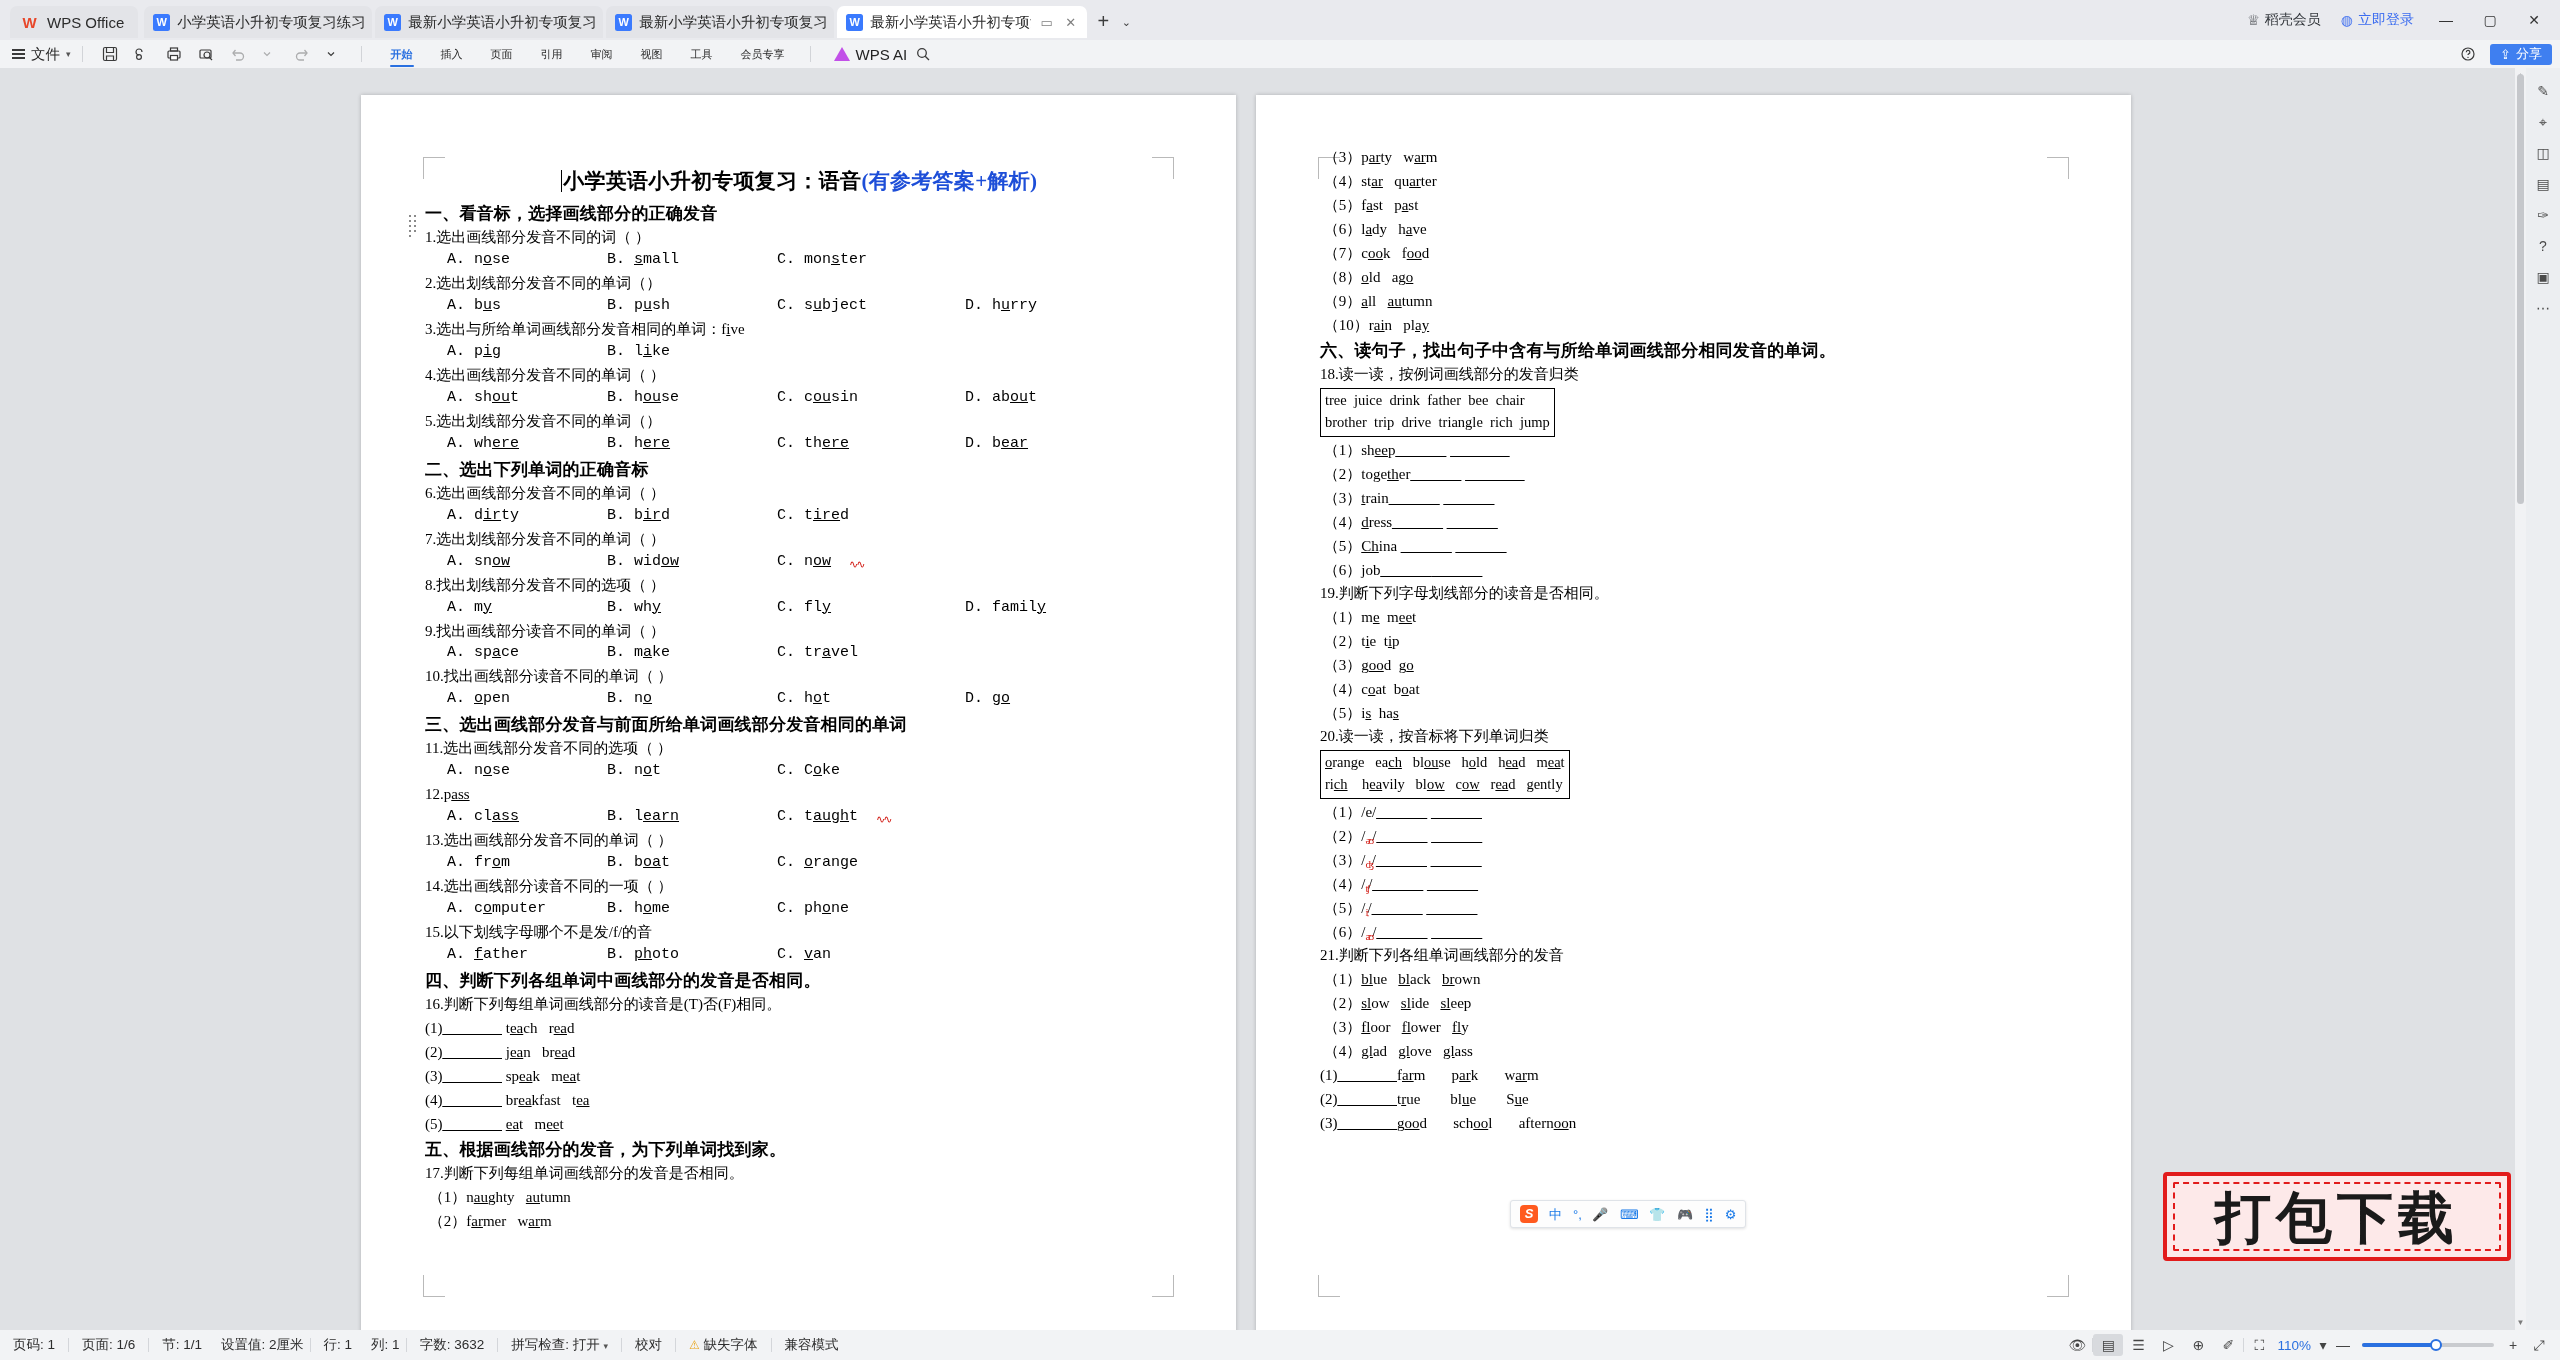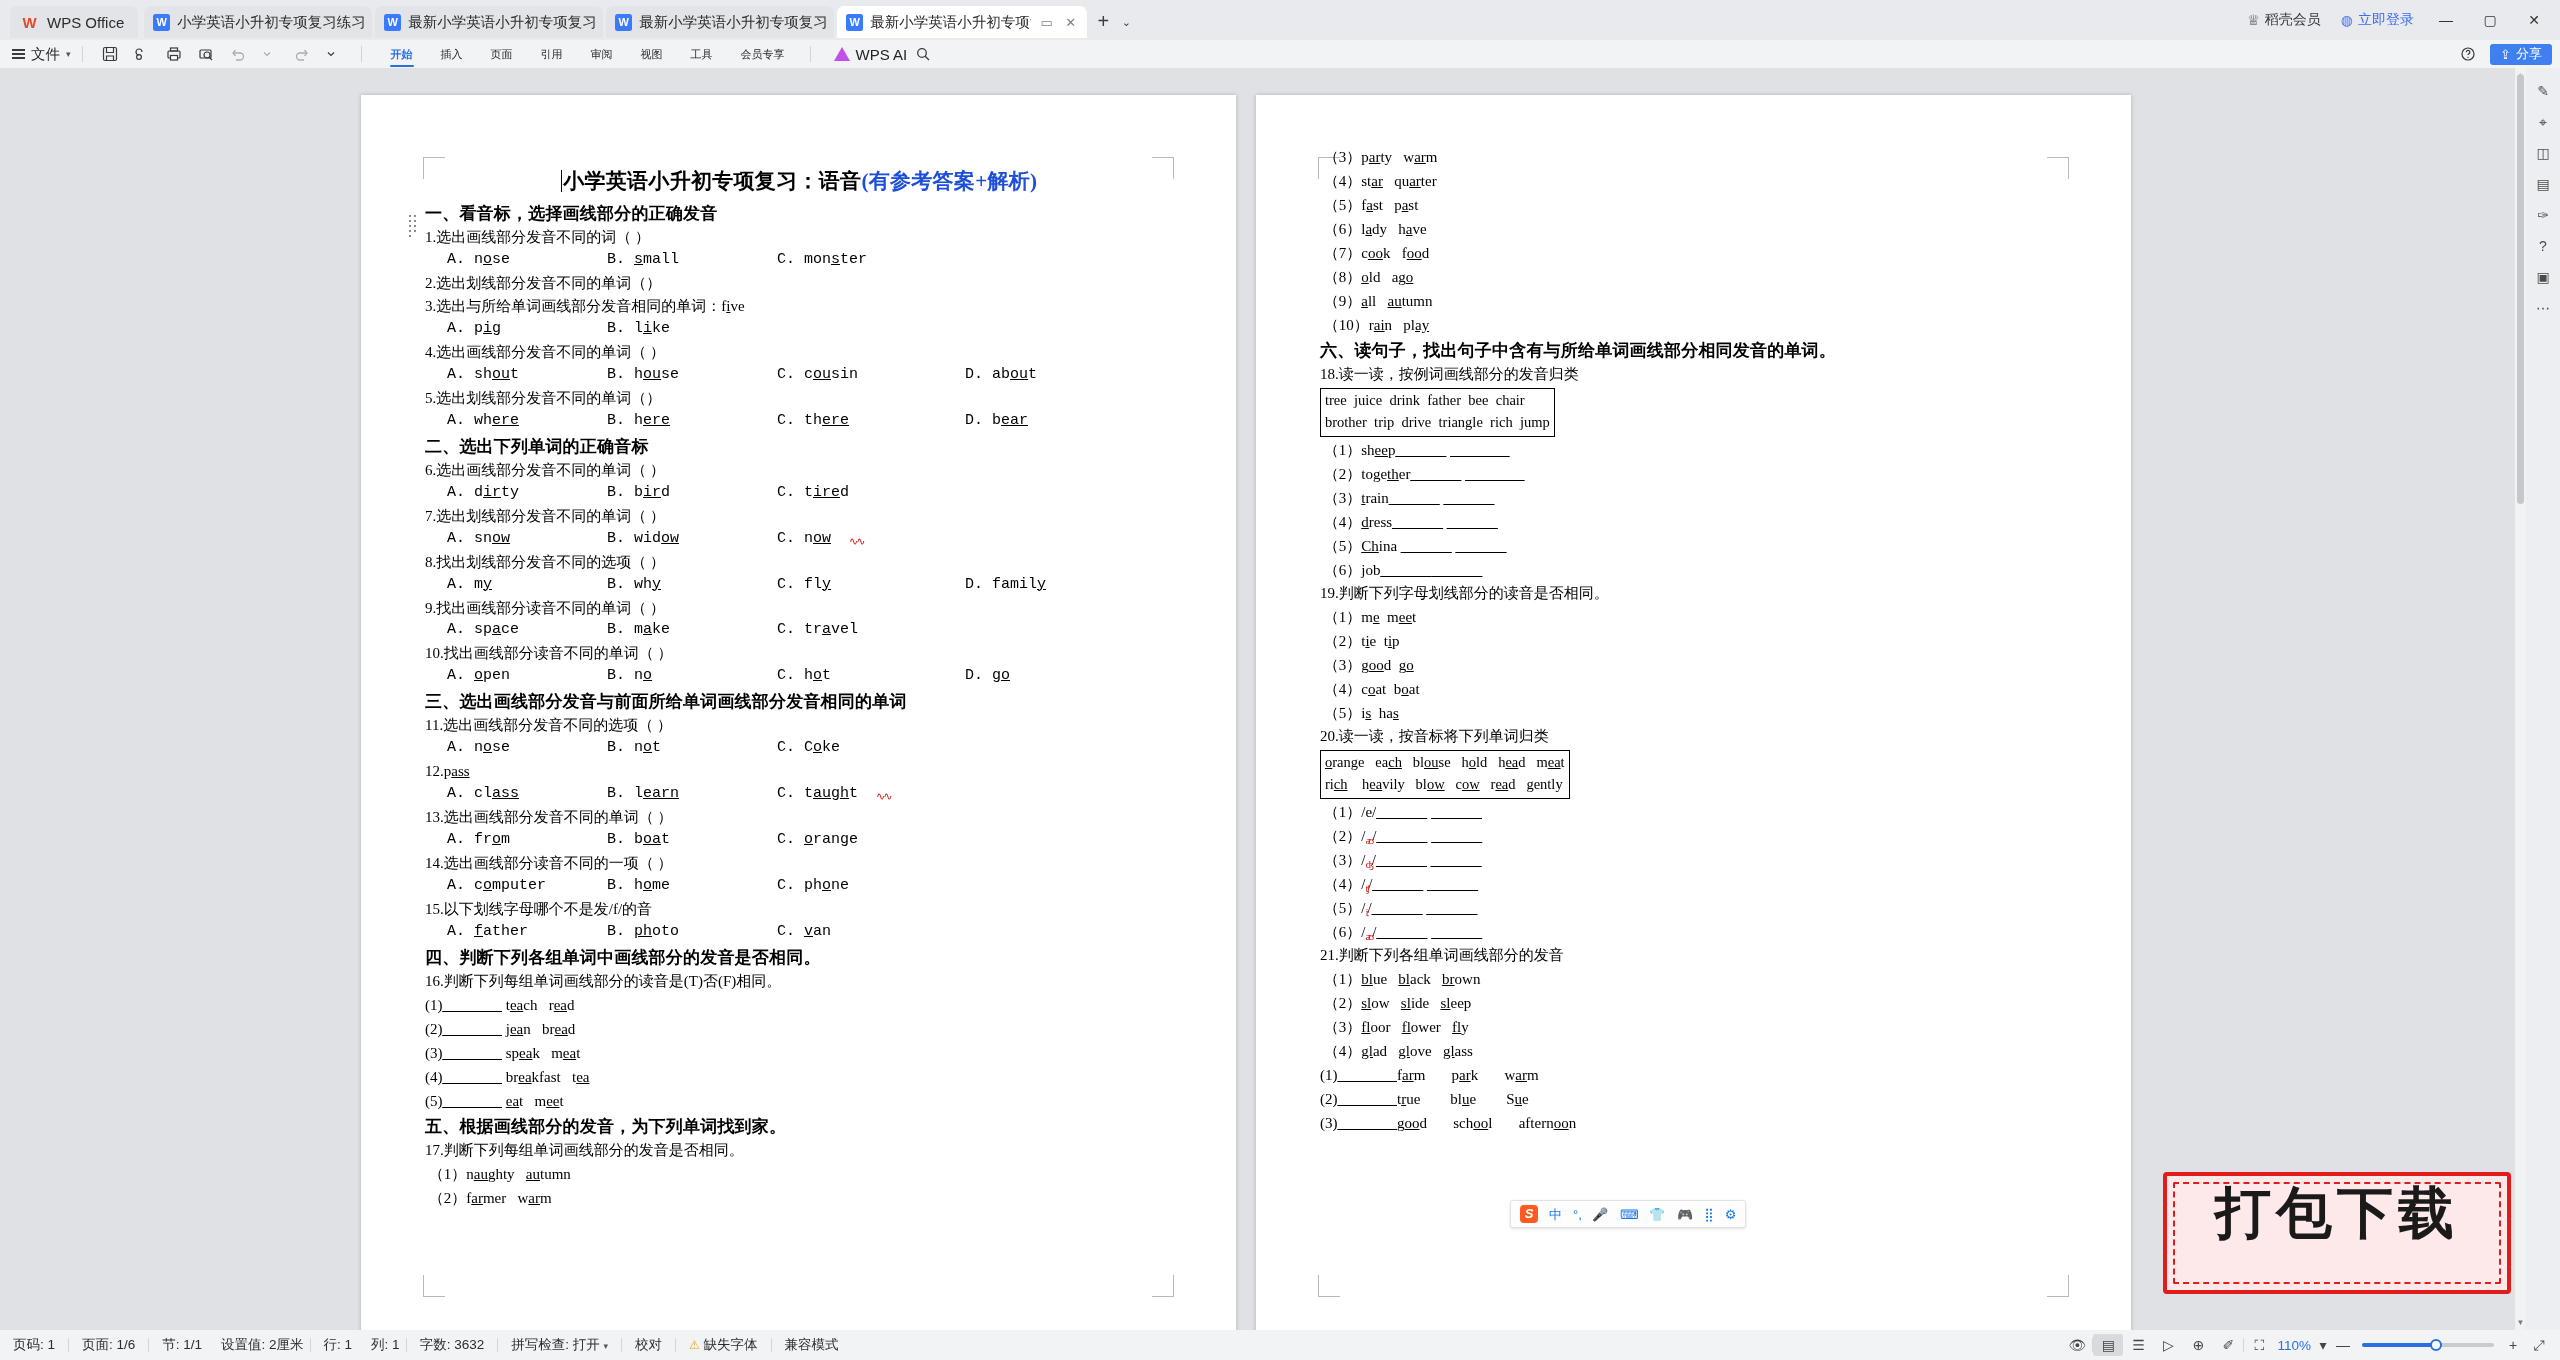--- a/index.html
+++ b/index.html
@@ -223,24 +223,24 @@
   }
   .ime-ico { font-size: 13px; color: #1a7ae8; line-height: 1; }
   .sogou-s {
     width: 18px; height: 18px; background: #ff5a1f; border-radius: 4px;
     color: #fff; font-size: 13px; font-weight: bold; font-style: italic;
     text-align: center; line-height: 18px;
   }
 
   
   .watermark {
-    position: absolute; left: 2163px; top: 1172px; width: 348px; height: 122px;
+    position: absolute; left: 2163px; top: 1172px; width: 348px; height: 89px;
     border: 4px solid #e21b1b; border-radius: 4px;
     background: #fde9e9;
-    display: flex; align-items: flex-start; justify-content: center;
+    display: flex; align-items: flex-end; justify-content: center;
   }
   .watermark::before {
     content: ''; position: absolute; left: 6px; top: 6px; right: 6px;
     bottom: 6px; border: 2px dashed #e21b1b; border-radius: 2px;
   }
   .wm-text {
     position: relative; font-size: 56px; font-weight: bold; color: #1a1a1a;
     letter-spacing: 5px; font-family: "Liberation Sans", sans-serif;
   }
 </style>
@@ -413,20 +413,26 @@
       </div>
 
       <div class="sec-head">一、看音标，选择画线部分的正确发音</div>
       <div class="q-line">1.选出画线部分发音不同的词（    ）</div>
       <div class="opt-row">
         <span class="opt a">A. n<u>o</u>se</span>
         <span class="opt b">B. <u>s</u>mall</span>
         <span class="opt c">C. mon<u>s</u>ter</span>
       </div>
       <div class="q-line">2.选出划线部分发音不同的单词（）</div>
+      <div class="opt-row">
+        <span class="opt a">A. b<u>u</u>s</span>
+        <span class="opt b">B. p<u>u</u>sh</span>
+        <span class="opt c">C. s<u>u</u>bject</span>
+        <span class="opt d">D. h<u>u</u>rry</span>
+      </div>
       <div class="q-line">3.选出与所给单词画线部分发音相同的单词：f<u>i</u>ve</div>
       <div class="opt-row">
         <span class="opt a">A. p<u>i</u>g</span>
         <span class="opt b">B. l<u>i</u>ke</span>
       </div>
       <div class="q-line">4.选出画线部分发音不同的单词（   ）</div>
       <div class="opt-row">
         <span class="opt a">A. sh<u>ou</u>t</span>
         <span class="opt b">B. h<u>ou</u>se</span>
         <span class="opt c">C. c<u>ou</u>sin</span>

